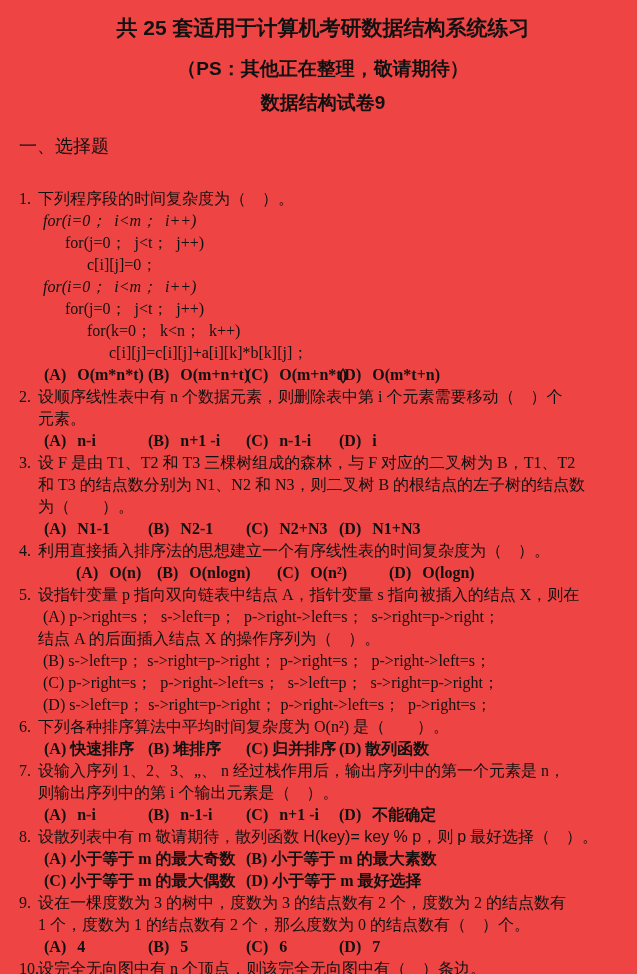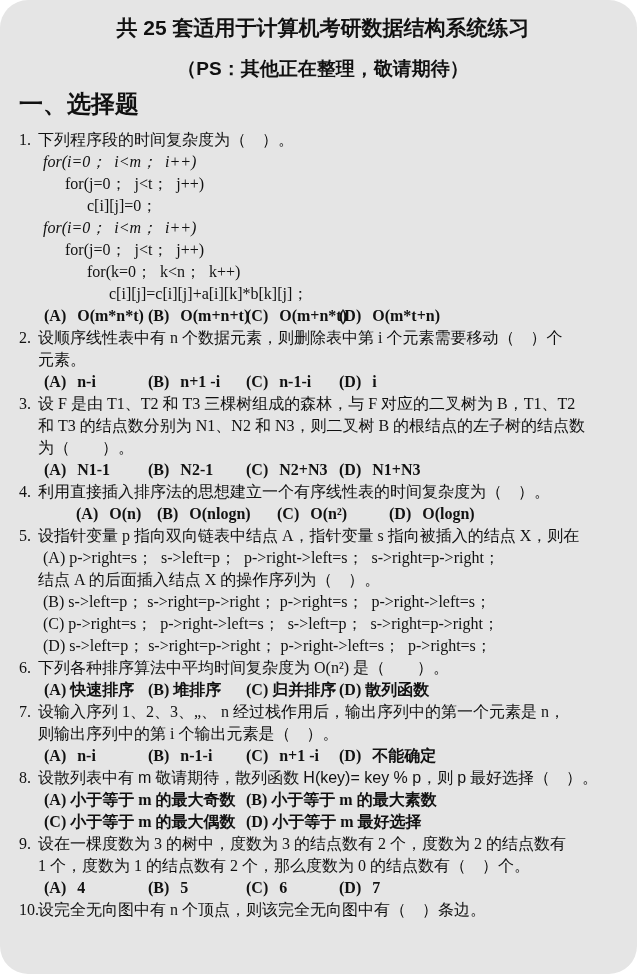--- a/index.html
+++ b/index.html
@@ -1,29 +1,29 @@
 <!DOCTYPE html>
 <html><head>
 <meta charset="utf-8">
 <style>
   html,body{margin:0;padding:0;background:#fff;}
   .page{
     position:relative;width:637px;height:974px;box-sizing:border-box;
-    background:#e5e5e5;color:#111111;
+    background:#ef4444;color:#111111;
     padding:16px 10px 0 19px;overflow:hidden;
-    font-family:"Liberation Serif",serif;font-size:16px;border-radius:28px;
+    font-family:"Liberation Serif",serif;font-size:16px;
   }
   .t1{font-family:"Liberation Sans",sans-serif;font-weight:bold;font-size:21px;
       text-align:center;height:24px;line-height:24px;margin-bottom:18px;white-space:pre;}
   .t2{font-family:"Liberation Sans",sans-serif;font-weight:bold;font-size:19px;
       text-align:center;height:22px;line-height:22px;margin-bottom:12px;white-space:pre;}
   .t3{font-family:"Liberation Sans",sans-serif;font-weight:bold;font-size:19px;
       text-align:center;height:22px;line-height:22px;margin-bottom:20px;white-space:pre;}
-  .sect{font-family:"Liberation Sans",sans-serif;font-weight:bold;font-size:24px;
-      height:24px;line-height:24px;margin-bottom:13px;}
+  .sect{font-family:"Liberation Sans",sans-serif;font-weight:normal;font-size:18px;
+      height:24px;line-height:24px;margin-bottom:30px;}
   .qrow{display:flex;height:22px;line-height:22px;}
   .qnum{flex:none;width:19px;white-space:pre;overflow:visible;}
   .qtext{white-space:pre;}
   .code{white-space:pre;}
   .ind0{padding-left:5px;font-style:italic;} .ind1{padding-left:27px;}
   .ind2{padding-left:49px;} .ind3{padding-left:71px;}
   .optrow{padding-left:6px;white-space:pre;font-weight:bold;}
   .optrow.indent4{padding-left:38px;}
   .optline{padding-left:5px;white-space:pre;}
   .opt{display:inline-block;white-space:pre;}
@@ -34,20 +34,21 @@
   .gapn .olabel{margin-right:4px;}
   .sans{font-family:"Liberation Sans",sans-serif;}
 </style>
 </head>
 <body>
 
 <div class="page">
 
   <div class="t1">共 25 套适用于计算机考研数据结构系统练习</div>
   <div class="t2">（PS：其他正在整理，敬请期待）</div>
+  <div class="t3">数据结构试卷9</div>
   <div class="sect">一、选择题</div>
 
   <div>
     <div class="qrow">
         <span class="qnum">1.</span>
         <span class="qtext">下列程序段的时间复杂度为（　）。</span>
       </div>
     <div class="qrow">
         <span class="qnum"></span>
         <span class="code ind0">for(i=0；  i&lt;m；  i++)</span>

